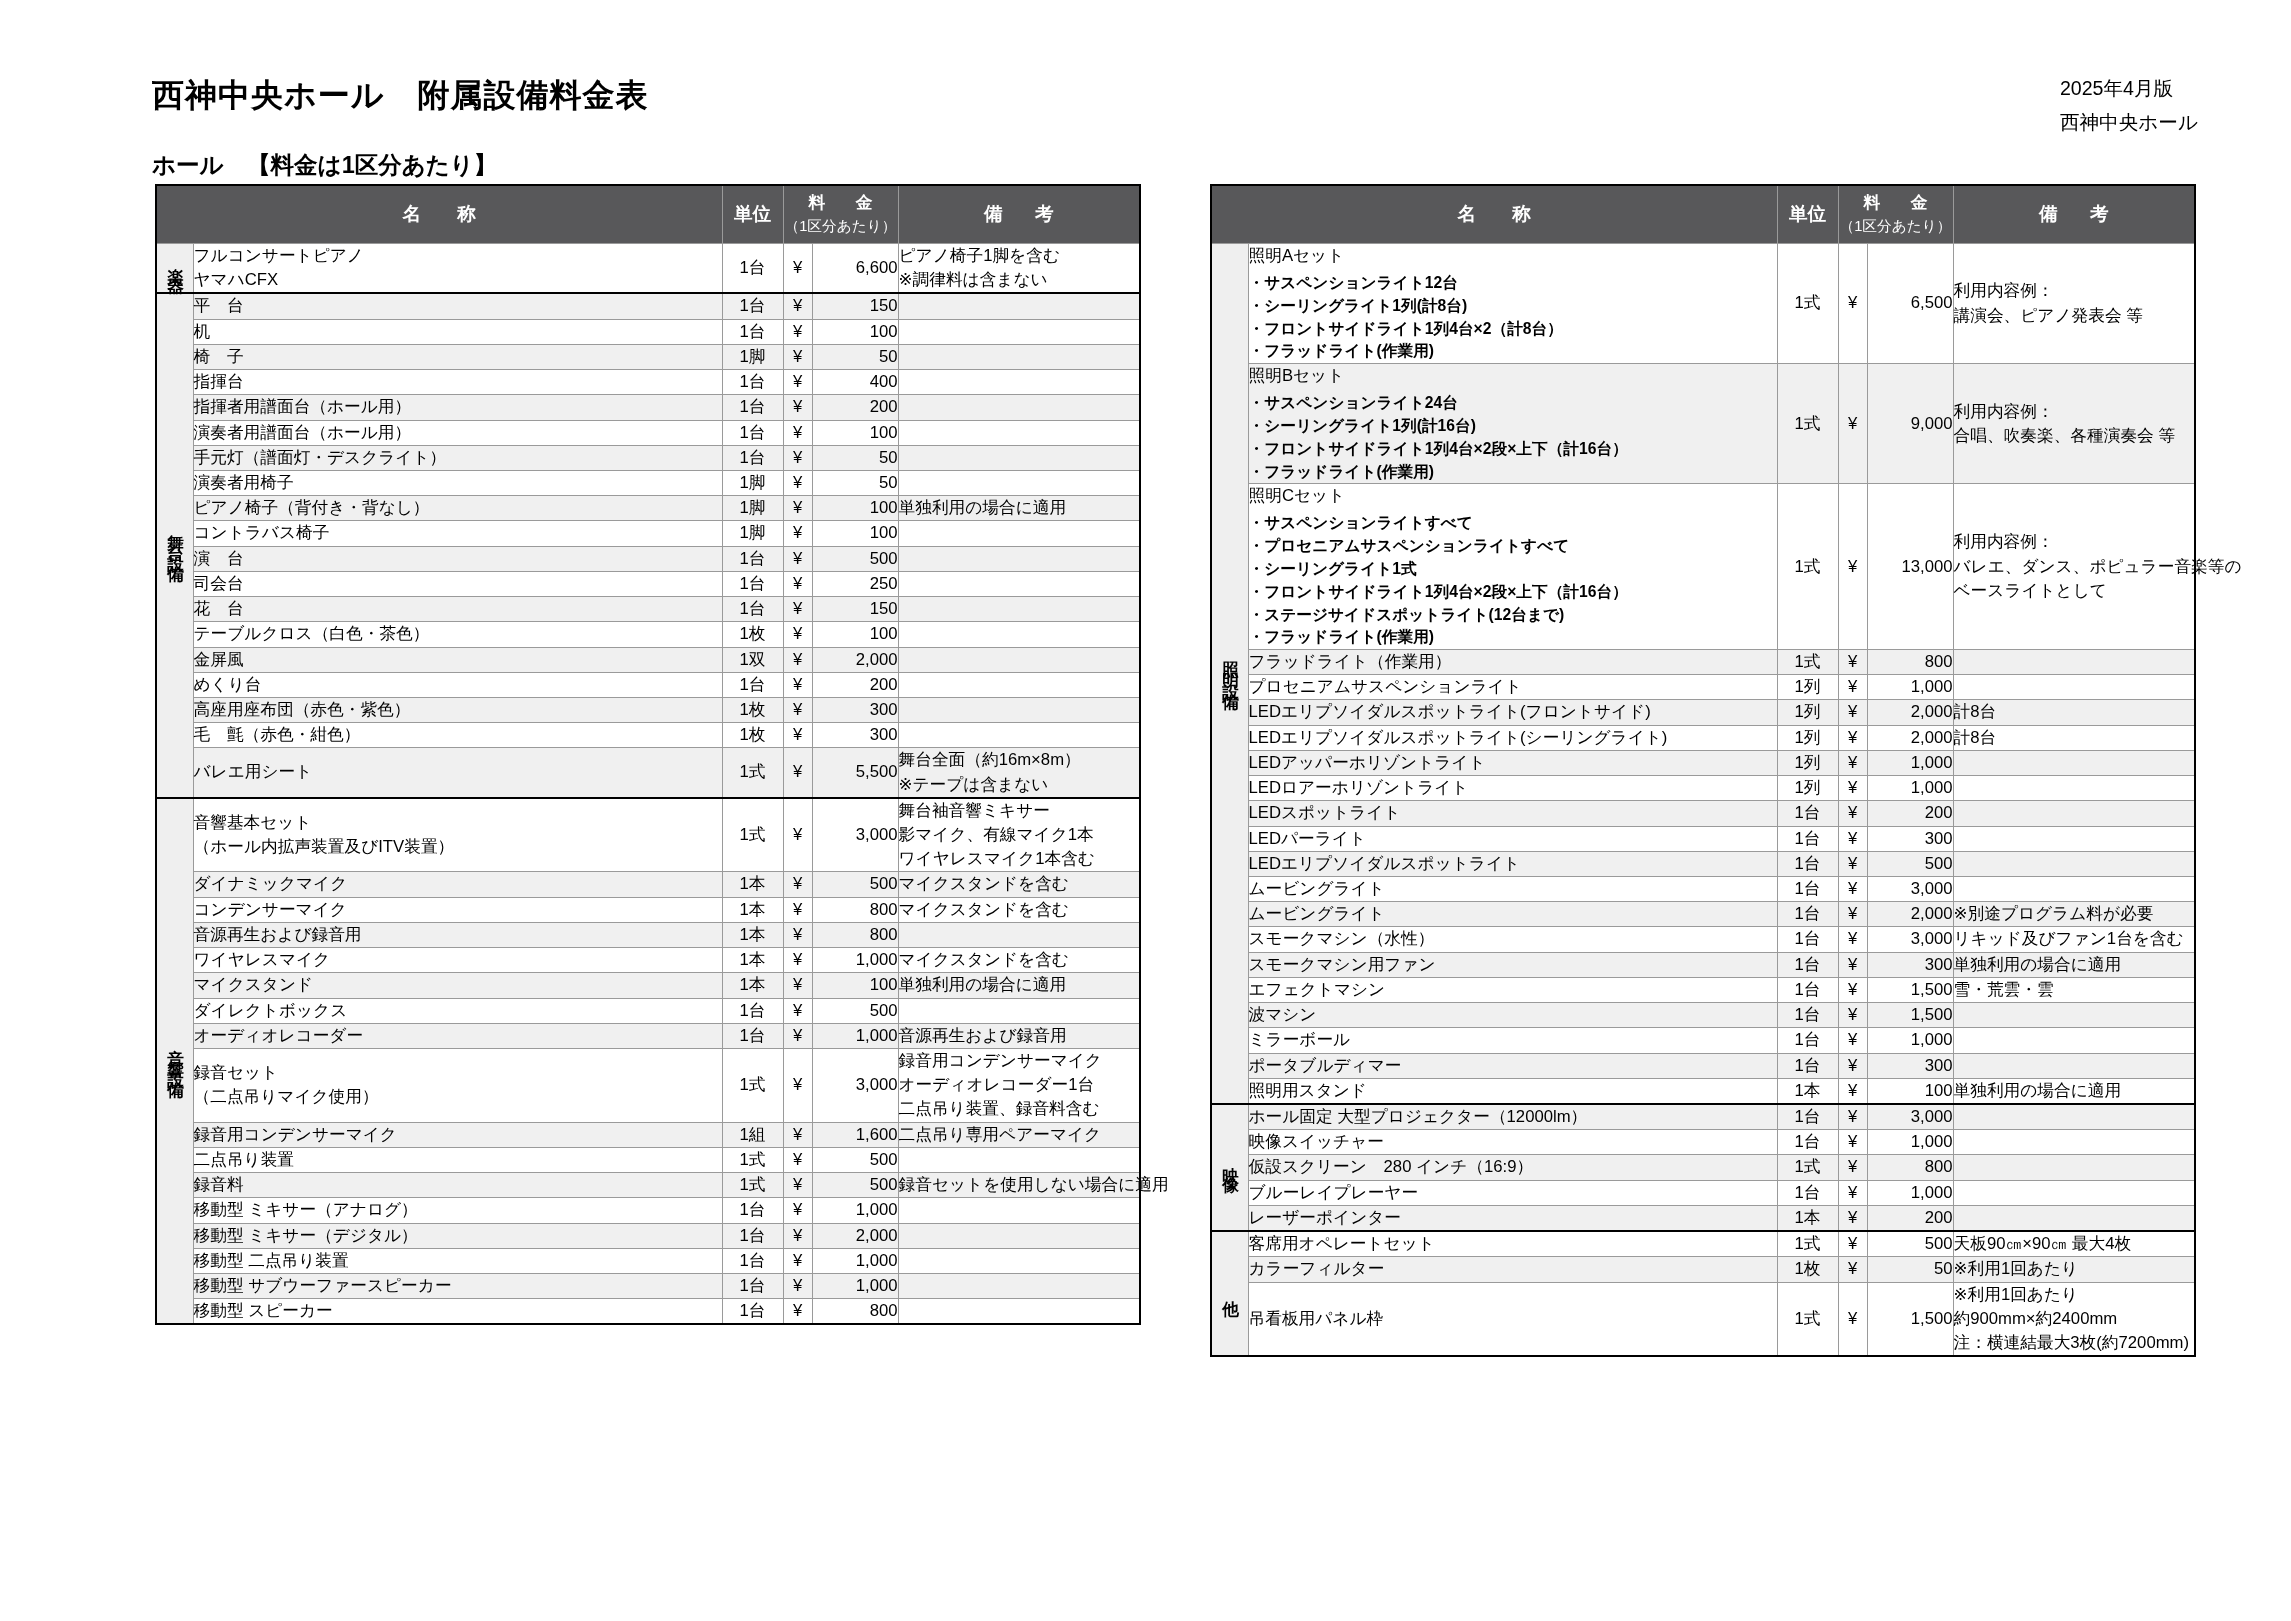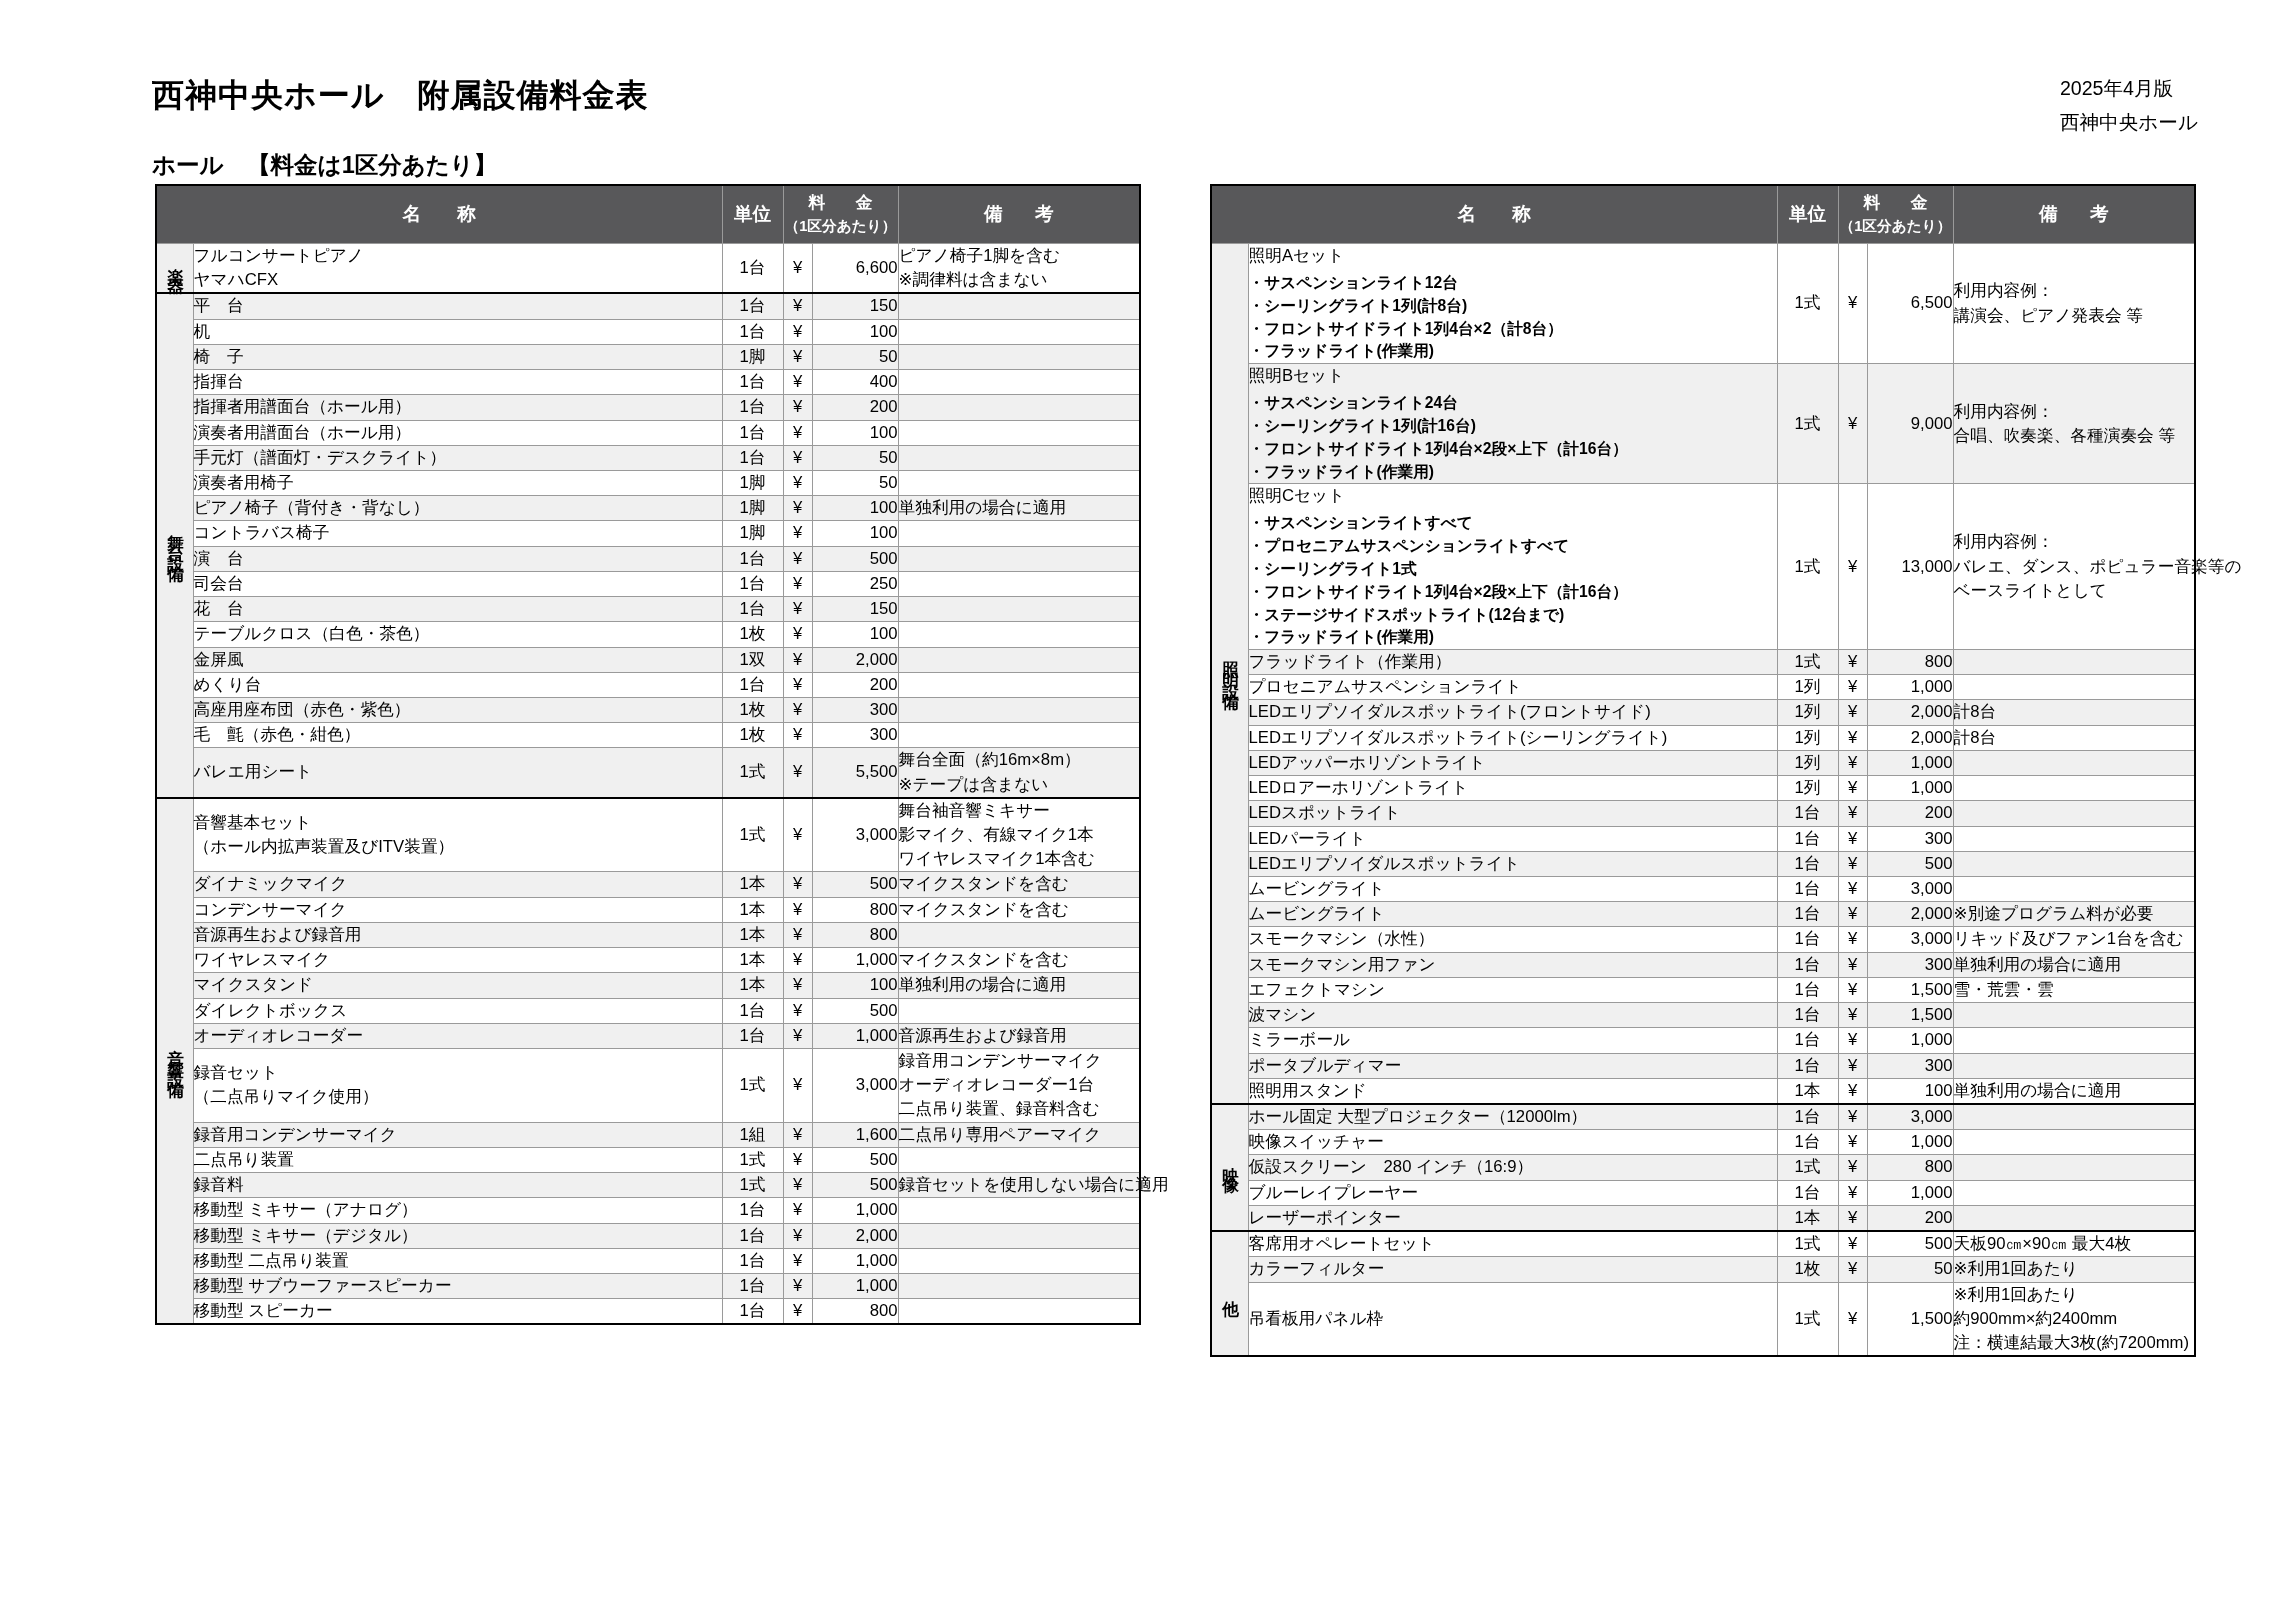--- a/index.html
+++ b/index.html
@@ -92,21 +92,21 @@
     height: 57px;
     border: 1px solid #58585a;
     border-bottom: 2px solid #000;
   }
   thead th.nm  { letter-spacing: 8.8px; padding-left: 8.8px; font-size: 18.6px;}
   thead th.un  { font-size: 18.6px; margin-top: 20px; }
   thead th.bk  { letter-spacing: 6.9px; padding-left: 6.9px; font-size: 18.6px;}
   thead th .sub {
     display: block;
     font-size: 14.7px;
-    font-weight: bold;
+    font-weight: normal;
     letter-spacing: 0;
     margin-top: 1px;
   }
   thead th .big { letter-spacing: 6.9px; padding-left:6.9px;text-align:center; }
 
   
   col.c-cat  { width: 37px;  }
   col.c-name { width: 529px; }
   col.c-unit { width: 61px;  }
   col.c-yen  { width: 29px;  }

